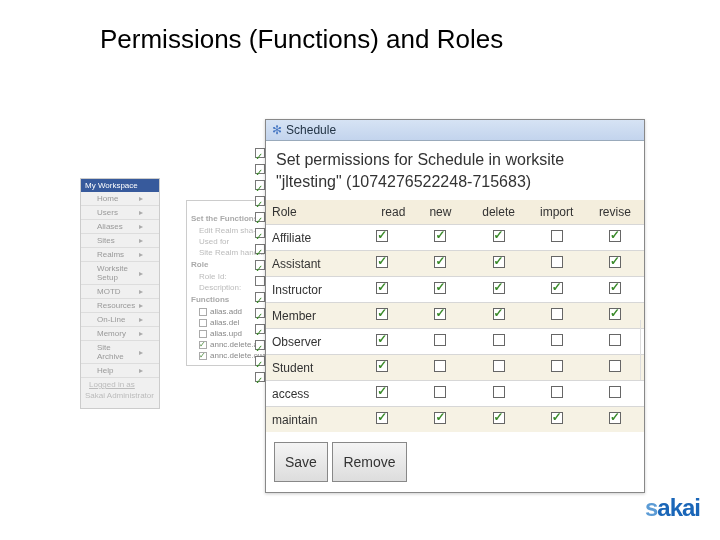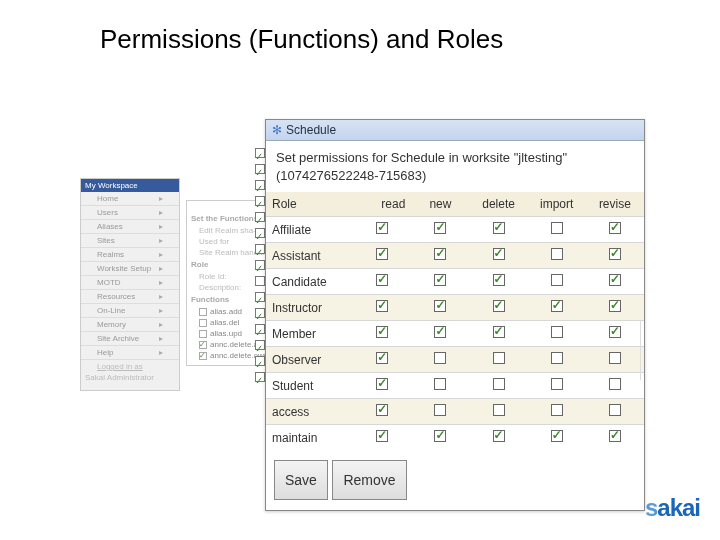--- a/index.html
+++ b/index.html
@@ -1,36 +1,36 @@
 <!DOCTYPE html>
 <html><head>
 <meta charset="utf-8">
 <style>
   * { box-sizing: border-box; margin: 0; padding: 0; }
   body { font-family: Arial, sans-serif; width: 720px; height: 540px; background: #fff; position: relative; overflow: hidden; }
   .slide-title { font-size: 26px; font-weight: normal; padding: 24px 0 12px 100px; color: #000; }
 
   
-  .bg-nav { position: absolute; left: 80px; top: 178px; width: 100px; background: #f0f0f0; border: 1px solid #ccc; font-size: 8px; color: #999; }
+  .bg-nav { position: absolute; left: 80px; top: 178px; width: 80px; background: #f0f0f0; border: 1px solid #ccc; font-size: 8px; color: #999; }
   .bg-nav .nav-header { background: #375a9c; color: #fff; padding: 2px 4px; font-size: 8px; }
   .bg-nav .nav-item { padding: 2px 16px; border-bottom: 1px solid #ddd; display: flex; align-items: center; justify-content: space-between;}
   .bg-nav .nav-item::after { content: '▸'; color:#aaa;}
 
   .bg-panel { position: absolute; left: 186px; top: 200px; width: 180px; background: #fff; border: 1px solid #ccc; font-size: 8px; color: #888; padding: 4px; }
   .bg-panel .sec-title { font-weight: bold; padding: 2px 0; color:#aaa;}
   .bg-panel .field { padding: 1px 0 1px 8px; color:#bbb;}
   .bg-panel .func { padding: 1px 0 1px 8px; }
   .bg-panel .cb { display:inline-block; width:8px; height:8px; border:1px solid #aaa; margin-right:3px; vertical-align:middle; position:relative;}
   .bg-panel .cb.checked::after { content:'✓'; color:#4a8a3a; font-size:8px; position:absolute; top:-2px; left:-1px;}
 
   
   .perm-panel { position: absolute; left: 265px; top: 119px; width: 380px; background: #fff; border: 1px solid #888; box-shadow: 0 1px 3px rgba(0,0,0,.2); }
   .perm-header { background: linear-gradient(#d6e3f4,#c3d4ed); border-bottom: 1px solid #9ab; padding: 3px 6px; font-size: 12px; color: #234; display:flex; align-items:center;}
   .perm-header .snow { color:#4a7ac4; margin-right:4px;}
-  .perm-desc { padding: 8px 10px; font-size: 13px; color: #333; line-height: 1.35; }
+  .perm-desc { padding: 8px 10px; font-size: 16px; color: #333; line-height: 1.35; }
   table.perm { width: 100%; border-collapse: collapse; font-size: 12px; }
   table.perm th, table.perm td { text-align: left; padding: 5px 6px; border-top: 1px solid #d7d7d7; }
   table.perm thead th { background: #f4eedd; color: #333; font-weight: normal; border-top:none; border-bottom:1px solid #d7d7d7;}
   table.perm tbody tr:nth-child(odd) td { background: #fff; }
   table.perm tbody tr:nth-child(even) td { background: #f6f2e4; }
   table.perm td.role { width: 84px; color:#333;}
   table.perm td.cc { text-align: center; width: 56px; }
   .cbx { display:inline-block; width:12px; height:12px; border:1px solid #666; background:#fff; position:relative; }
   .cbx.checked::after { content:'✓'; color:#3a8a2a; font-size:12px; font-weight:bold; position:absolute; top:-3px; left:0; }
 
@@ -59,21 +59,21 @@
       <div class="nav-item">Sites</div>
       <div class="nav-item">Realms</div>
       <div class="nav-item">Worksite Setup</div>
       <div class="nav-item">MOTD</div>
       <div class="nav-item">Resources</div>
       <div class="nav-item">On-Line</div>
       <div class="nav-item">Memory</div>
       <div class="nav-item">Site Archive</div>
       <div class="nav-item">Help</div>
     </div>
-  <div style="padding:2px 16px; color:#bbb;text-decoration:underline;">Logged in as</div>
+  <div style="padding:2px 8px; color:#bbb;text-decoration:underline;">Logged in as</div>
   <div style="padding:0 4px 8px; color:#bbb;">Sakai Administrator</div>
 </div>
 
 <div class="bg-panel">
   <div style="text-align:right; color:#88a; font-size:7px;">Remove Role</div>
   <div class="sec-title">Set the Functions for t</div>
   <div class="field">Edit Realm   sha-handleta</div>
   <div class="field">Used for</div>
   <div class="field">Site Realm   handleta</div>
   <div class="sec-title">Role</div>
@@ -135,28 +135,20 @@
         </tr>
         <tr>
           <td class="role">Assistant</td>
           <td class="cc"><span class="cbx checked"></span></td>
           <td class="cc"><span class="cbx checked"></span></td>
           <td class="cc"><span class="cbx checked"></span></td>
           <td class="cc"><span class="cbx"></span></td>
           <td class="cc"><span class="cbx checked"></span></td>
         </tr>
         <tr>
-          <td class="role">Candidate</td>
-          <td class="cc"><span class="cbx checked"></span></td>
-          <td class="cc"><span class="cbx checked"></span></td>
-          <td class="cc"><span class="cbx checked"></span></td>
-          <td class="cc"><span class="cbx"></span></td>
-          <td class="cc"><span class="cbx checked"></span></td>
-        </tr>
-        <tr>
           <td class="role">Instructor</td>
           <td class="cc"><span class="cbx checked"></span></td>
           <td class="cc"><span class="cbx checked"></span></td>
           <td class="cc"><span class="cbx checked"></span></td>
           <td class="cc"><span class="cbx checked"></span></td>
           <td class="cc"><span class="cbx checked"></span></td>
         </tr>
         <tr>
           <td class="role">Member</td>
           <td class="cc"><span class="cbx checked"></span></td>

